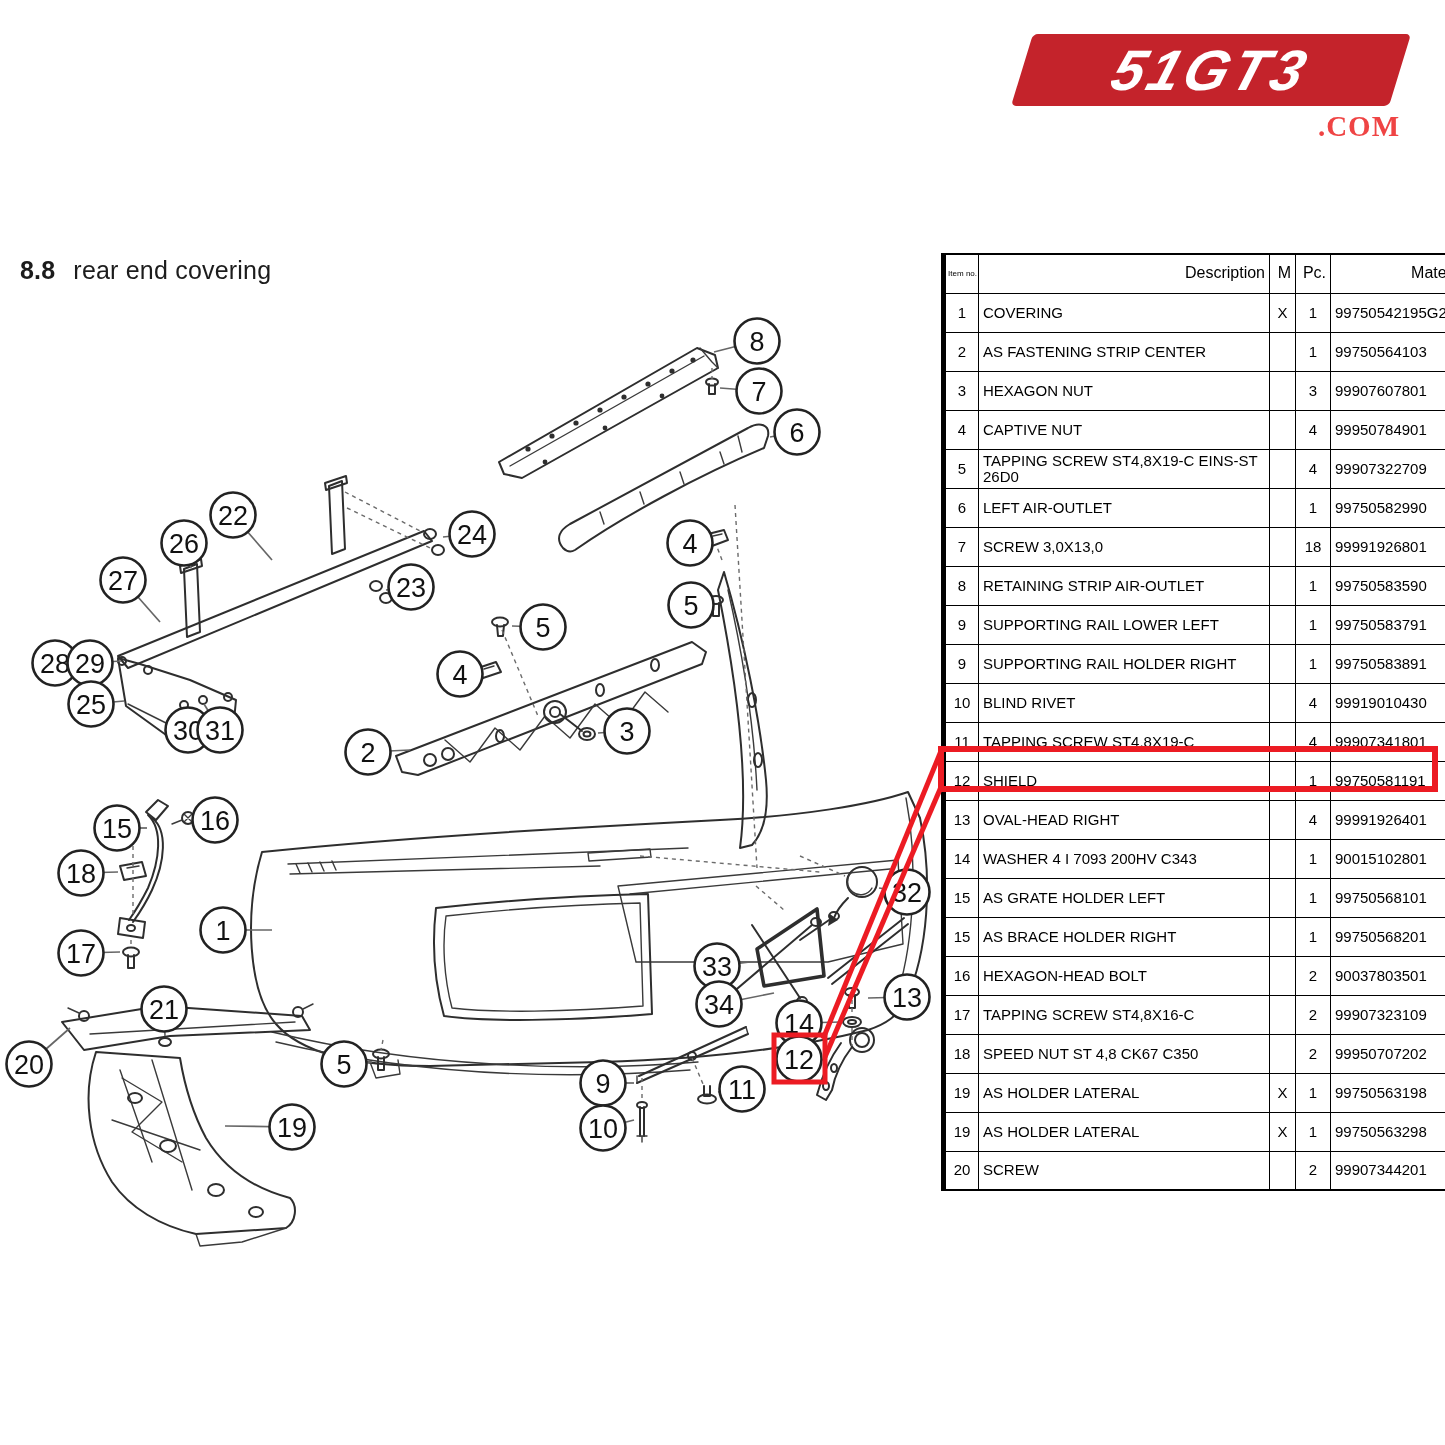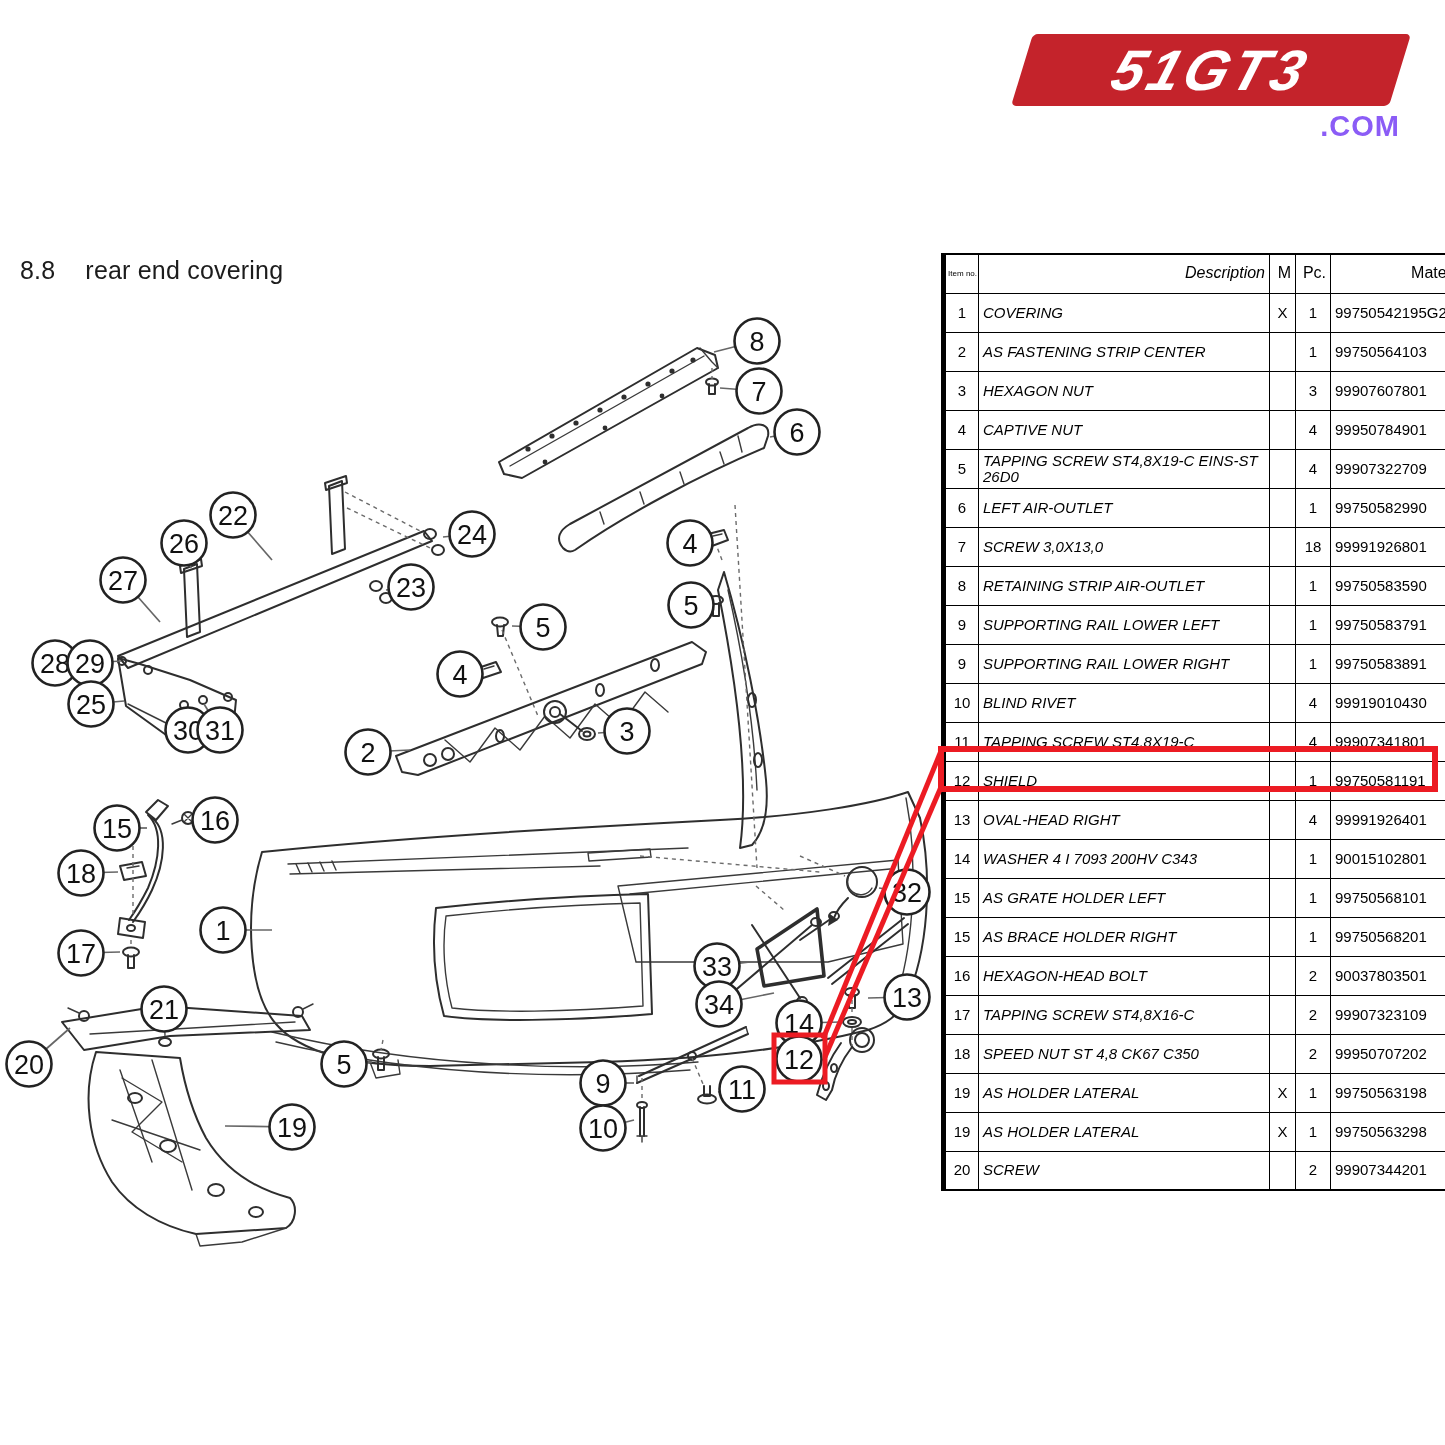--- a/index.html
+++ b/index.html
@@ -3,42 +3,42 @@
 <meta charset="utf-8">
 <style>
   html,body{margin:0;padding:0;background:#fff;}
   body{width:1445px;height:1445px;position:relative;overflow:hidden;
        font-family:"Liberation Sans", sans-serif;color:#111;}
   .page{position:absolute;inset:0;background:#fff;}
 
   
   .fig-title{position:absolute;left:20px;top:256px;font-size:25px;color:#1c1c1c;
              letter-spacing:.2px;}
-  .fig-title .num{margin-right:30px;}
+  .fig-title .num{margin-right:18px;font-weight:bold;}
 
   
   .logo-plate{position:absolute;left:1022px;top:34px;width:378px;height:72px;
               transform:skewX(-17deg);border-radius:5px;background:#c4232b;
               display:flex;align-items:center;justify-content:center;}
   .logo-text{font-style:italic;font-weight:900;font-size:57px;color:#fff;
              letter-spacing:4px;line-height:1;}
   .logo-com{position:absolute;left:1290px;top:110px;width:110px;text-align:right;
             font-weight:800;font-size:29px;color:#333;letter-spacing:1px;}
 
   
   .parts-table{position:absolute;left:941px;top:253px;width:496px;
                border-collapse:collapse;table-layout:fixed;font-size:15px;color:#000;}
   .parts-table td,.parts-table th{border:1.6px solid #000;padding:1px 4px;
                vertical-align:middle;line-height:1.05;overflow:hidden;}
   .parts-table th{font-weight:normal;text-align:right;height:26px;font-size:16px;}
   .parts-table th.col-item{font-size:8px;padding:0 1px;}
   .parts-table tr{height:39px;}
   .parts-table{border:2px solid #000;border-left:5px solid #000;}
   .col-item{width:30px;text-align:center;}
-  .col-desc{width:282px;text-align:left;font-style:italic;}
+  .col-desc{width:282px;text-align:left;}
   .col-m{width:17px;text-align:center;padding:1px 1px;}
   .col-pc{width:26px;text-align:center;padding:1px 1px;}
   .col-mat{width:133px;text-align:left;padding-left:7px;}
 
   
   svg.diagram{position:absolute;left:0;top:0;pointer-events:none;}
   .art{fill:none;stroke:#2e2e2e;stroke-width:2;stroke-linejoin:round;stroke-linecap:round;}
   .art-thin{fill:none;stroke:#3a3a3a;stroke-width:1.4;stroke-linejoin:round;}
   .art-fill{fill:#2e2e2e;stroke:none;}
   .dash{fill:none;stroke:#6b6b6b;stroke-width:1.4;stroke-dasharray:4 4;}
@@ -53,21 +53,21 @@
 
 <div class="page">
 
   <div class="fig-title">
     <span class="num">8.8</span><span>rear end covering</span>
   </div>
 
   <div class="logo-plate" style="background: rgb(196, 35, 43);">
     <span class="logo-text">51GT3</span>
   </div>
-  <div class="logo-com" style="color: #8b5cf6;">.COM</div>
+  <div class="logo-com" style="color: #ef4444; font-family: Liberation Serif, serif;">.COM</div>
 
   <table class="parts-table">
     <thead>
       <tr>
         <th class="col-item">Item no.</th>
         <th class="col-desc">Description</th>
         <th class="col-m">M</th>
         <th class="col-pc">Pc.</th>
         <th class="col-mat">Material</th>
       </tr>
@@ -131,21 +131,21 @@
         </tr>
         <tr>
           <td class="col-item">9</td>
           <td class="col-desc">SUPPORTING RAIL LOWER LEFT</td>
           <td class="col-m"></td>
           <td class="col-pc">1</td>
           <td class="col-mat">99750583791</td>
         </tr>
         <tr>
           <td class="col-item">9</td>
-          <td class="col-desc">SUPPORTING RAIL LOWER RIGHT</td>
+          <td class="col-desc">SUPPORTING RAIL HOLDER RIGHT</td>
           <td class="col-m"></td>
           <td class="col-pc">1</td>
           <td class="col-mat">99750583891</td>
         </tr>
         <tr>
           <td class="col-item">10</td>
           <td class="col-desc">BLIND RIVET</td>
           <td class="col-m"></td>
           <td class="col-pc">4</td>
           <td class="col-mat">99919010430</td>

